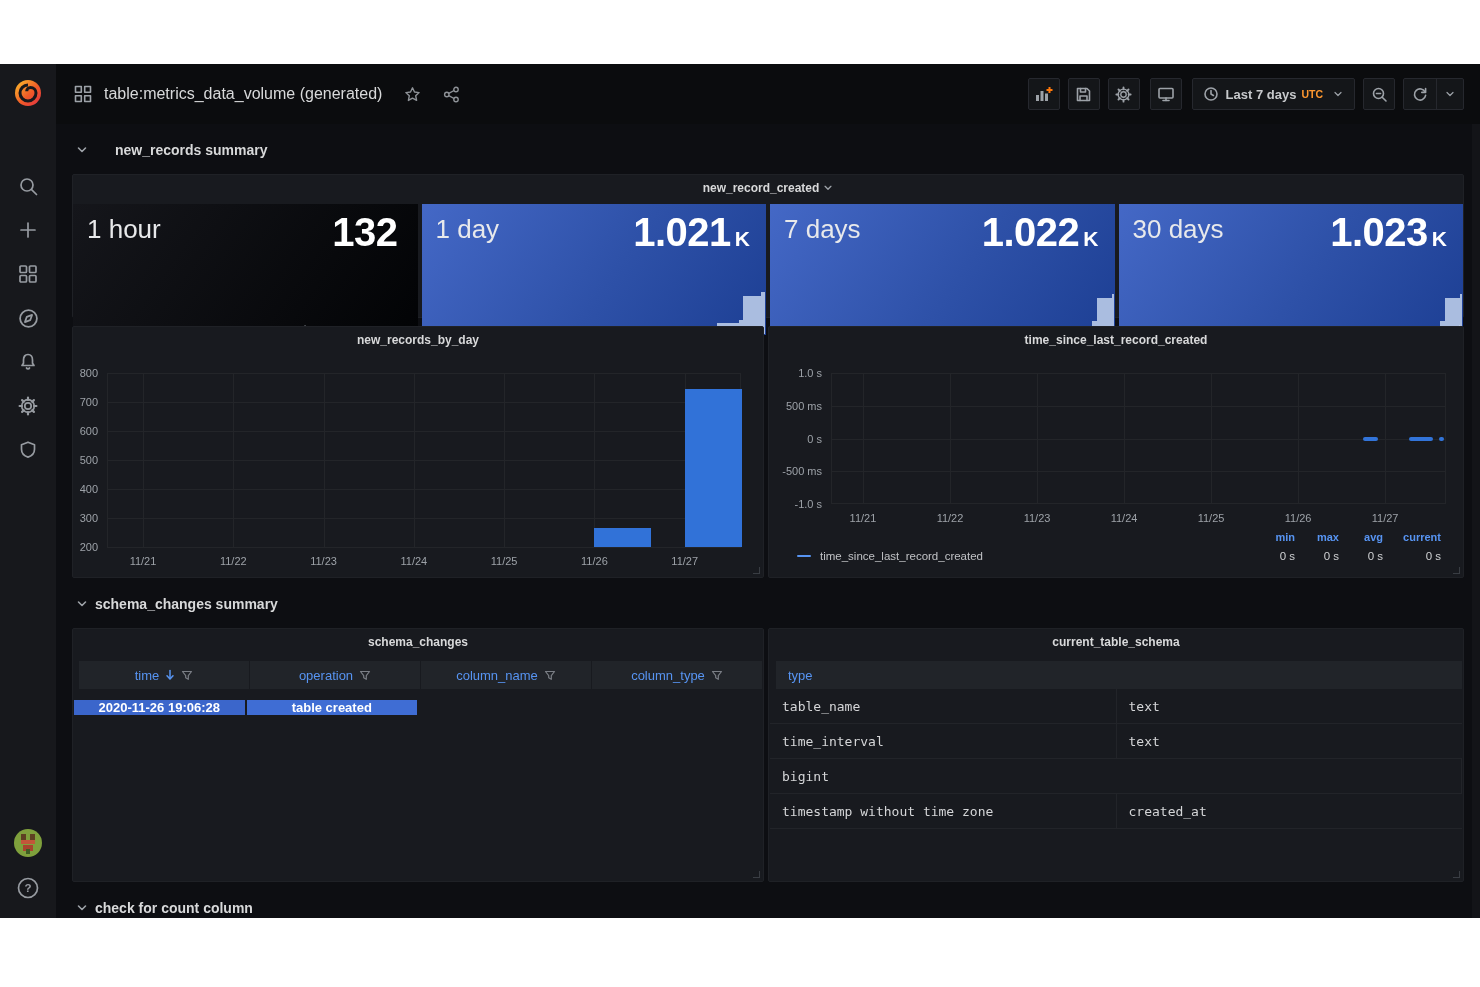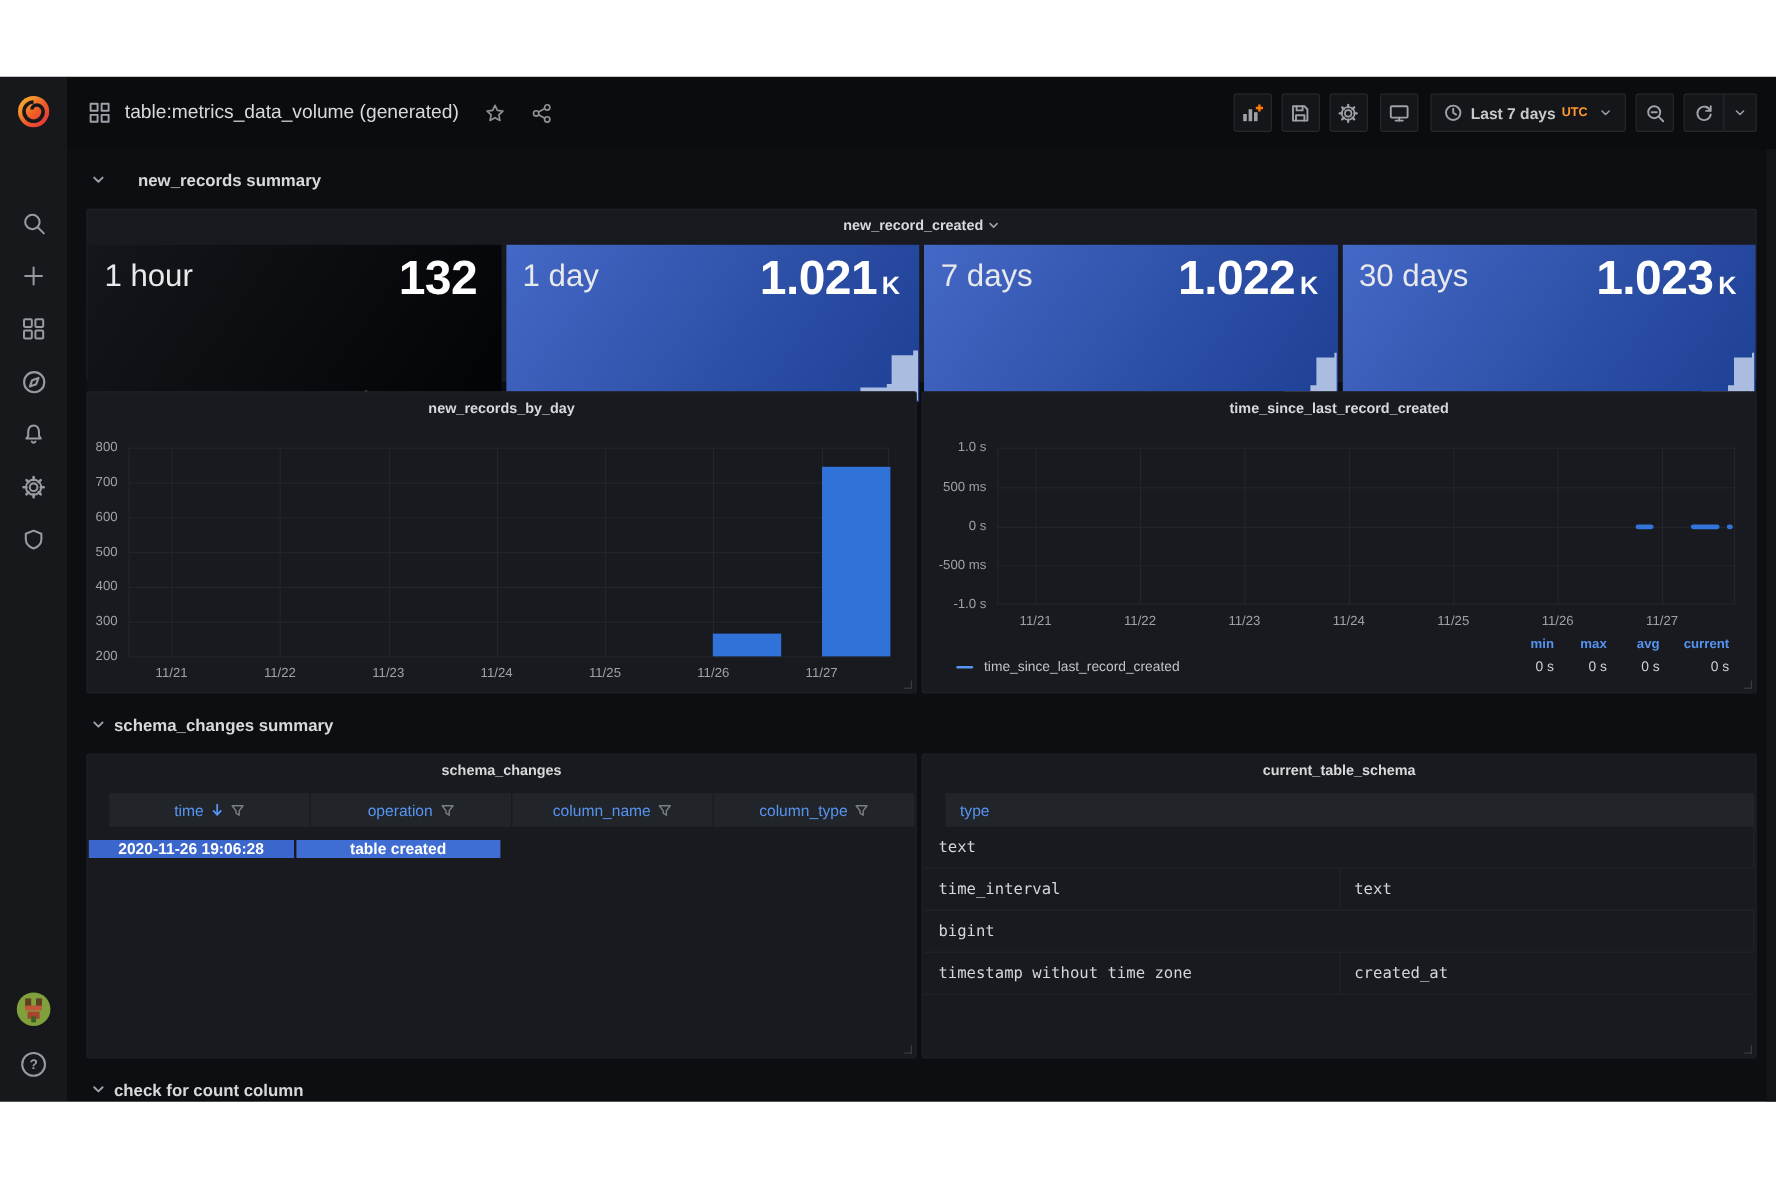--- a/index.html
+++ b/index.html
@@ -64,21 +64,21 @@
   .mark { position:absolute; background:#3274d9; border-radius:2px; height:4px; }
 
   .legend { position:absolute; left:28px; right:22px; top:204px; font-size:11.5px; }
   .lg-grid { display:grid; grid-template-columns:1fr 44px 44px 44px 58px; row-gap:7px; align-items:center; }
   .lg-h { color:#5794f2; font-weight:700; font-size:11px; text-align:right; cursor:pointer; }
   .lg-v { color:#d0d2d4; text-align:right; }
   .lg-series { display:flex; align-items:center; gap:9px; color:#c0c2c5; cursor:pointer; }
   .lg-dash { width:14px; height:2px; background:#5794f2; border-radius:1px; }
 
   
-  .t-head { position:absolute; left:18px; right:1px; top:32px; height:28px; background:#212429; display:flex; }
+  .t-head { position:absolute; left:6px; right:1px; top:32px; height:28px; background:#212429; display:flex; }
   .t1-hcell { flex:1; display:flex; align-items:center; justify-content:center; gap:6px; color:#5794f2; font-size:13px; font-weight:500; cursor:pointer; border-right:1px solid #181a1f; }
   .t1-hcell:last-child { border-right:none; }
   .t1-row { position:absolute; left:1px; right:1px; top:62px; height:33px; display:flex; gap:2px;align-items:center; }
   .t1-cell { flex:1; display:flex; align-items:center; justify-content:center; color:#ffffff; font-size:13px; font-weight:600; }
   .t2-hcell { flex:1; display:flex; align-items:center; padding-left:12px; color:#5794f2; font-size:13px; font-weight:500; cursor:pointer; }
   .t2-rows { position:absolute; left:1px; right:1px; top:60px; }
   .t2-row { height:35px; display:flex; border-bottom:1px solid #222429; }
   .t2-cell { flex:1; display:flex; align-items:center; padding-left:12px; color:#d5d6d8; font-family:"DejaVu Sans Mono", monospace; font-size:13px; }
   .t2-cell:first-child { border-right:1px solid #222429; }
 </style>
@@ -459,20 +459,21 @@
 
     <section class="panel" style="left:712px; top:504px; width:696px; height:254px;">
       <div class="panel-title">
         <span>current_table_schema</span>
       </div>
       <div class="t-head">
         <div class="t2-hcell" style="border-left:1px solid #181a1f;">type</div>
       </div>
       <div class="t2-rows">
         <div class="t2-row">
+          <div class="t2-cell">table_name</div>
           <div class="t2-cell">text</div>
         </div>
         <div class="t2-row">
           <div class="t2-cell">time_interval</div>
           <div class="t2-cell">text</div>
         </div>
         <div class="t2-row">
           <div class="t2-cell">bigint</div>
         </div>
         <div class="t2-row">

